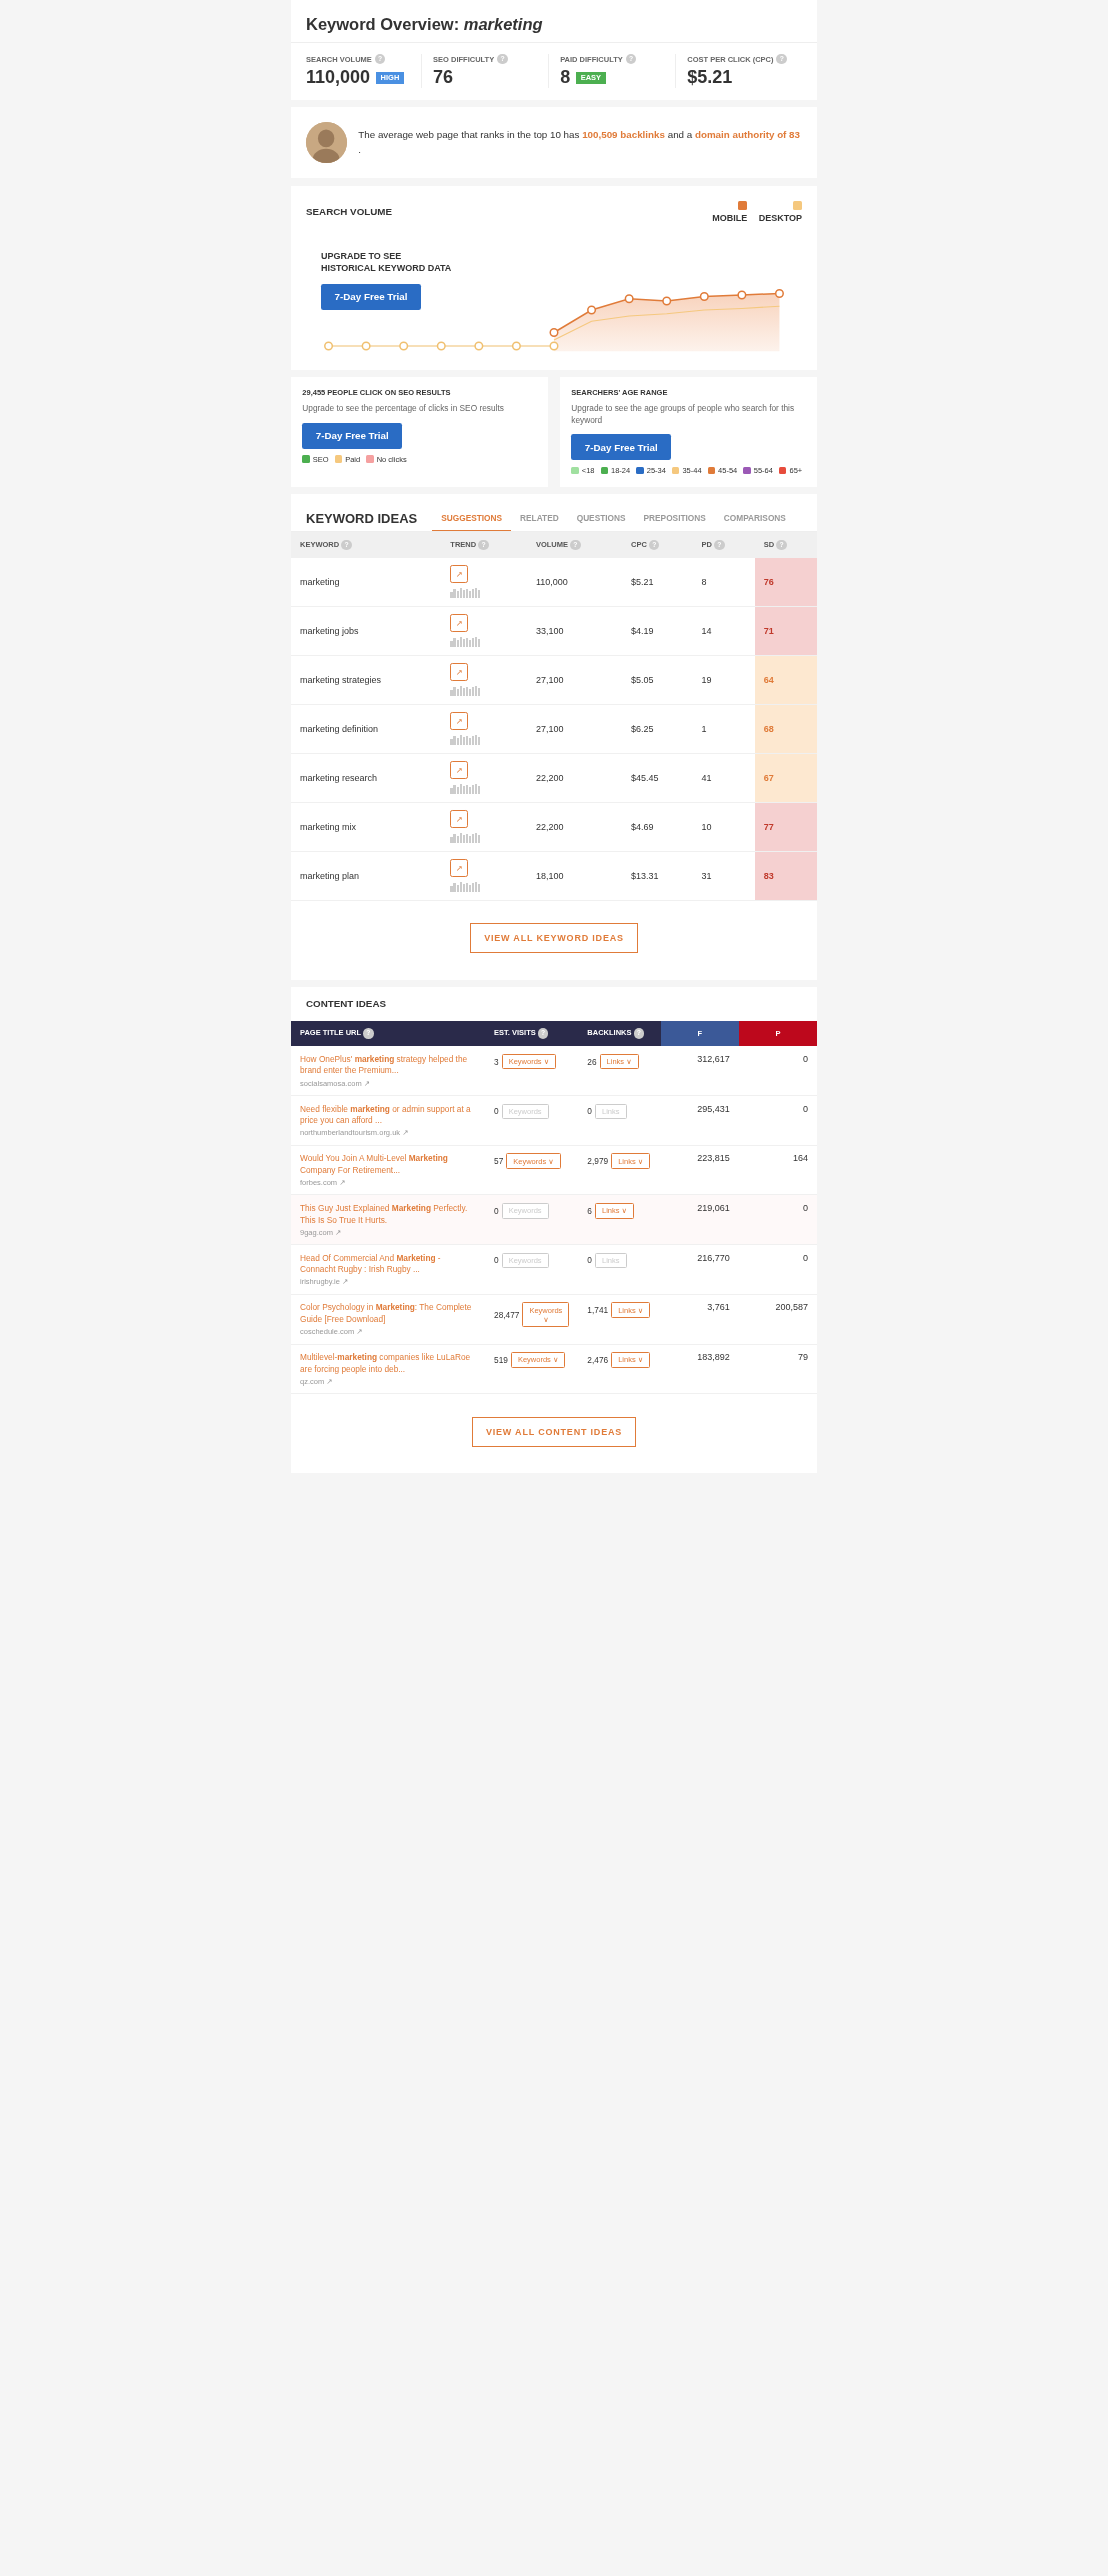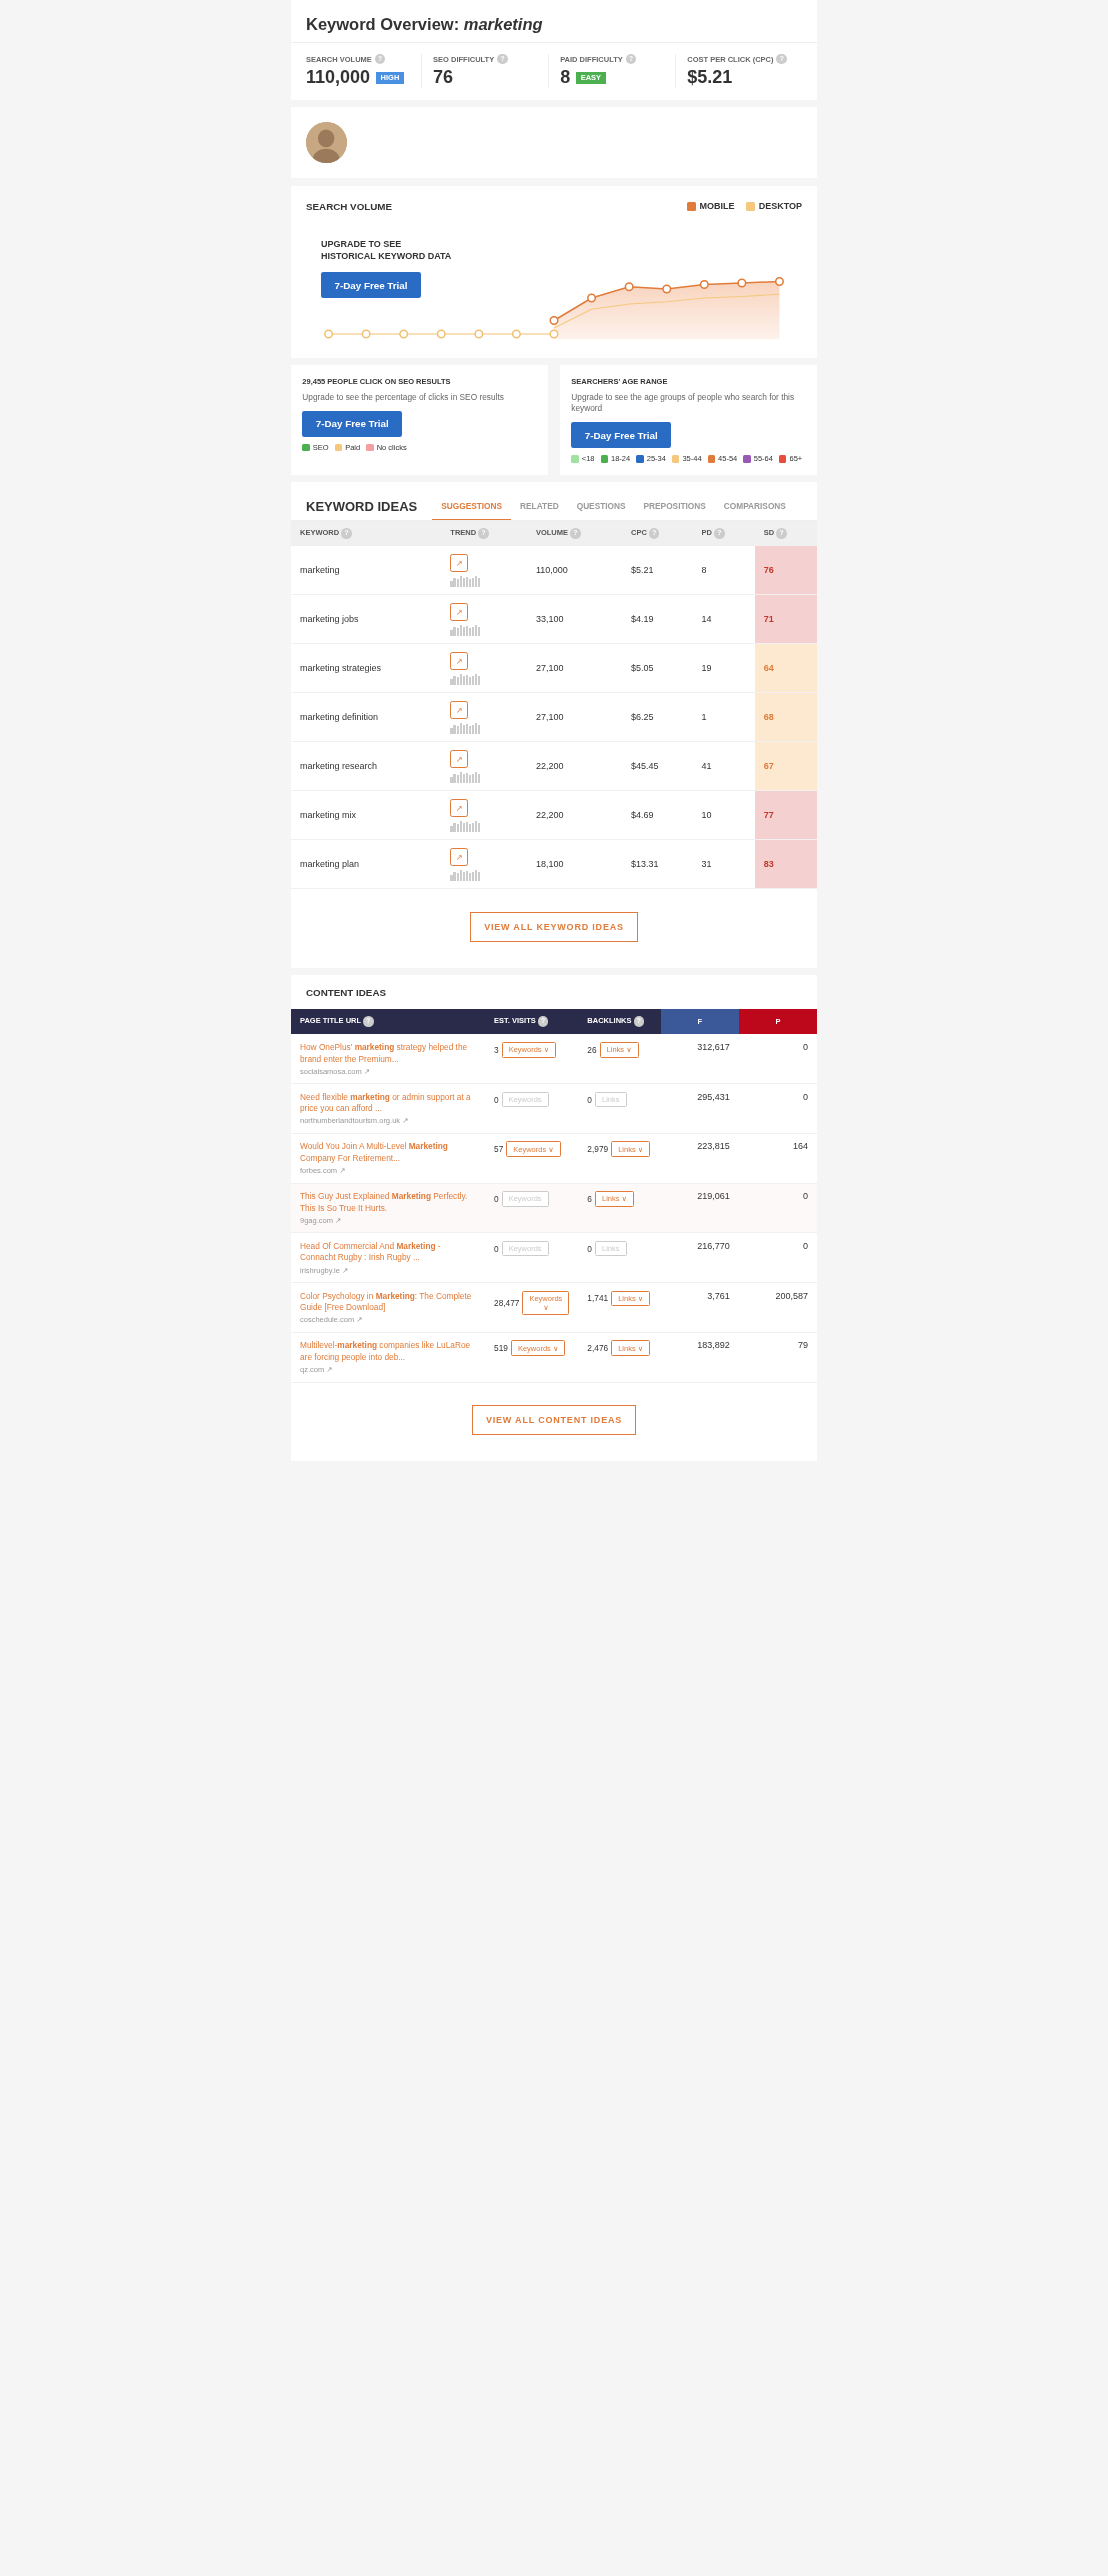--- a/index.html
+++ b/index.html
@@ -24,21 +24,21 @@
     
     .authority-box { background: #fff; margin: 7.5px 0; padding: 15px; display: flex; align-items: center; gap: 11.3px; }
     .avatar { width: 41px; height: 41px; border-radius: 50%; background: #c8a882; overflow: hidden; flex-shrink: 0; }
     .authority-text { font-size: 9.8px; line-height: 1.5; color: #333; }
     .link-orange { color: #e07b39; font-weight: bold; text-decoration: none; }
     
     
     .section { background: #fff; margin: 7.5px 0; padding: 15px; }
     .section-title { font-size: 9.8px; font-weight: bold; text-transform: uppercase; margin-bottom: 11.3px; display: flex; justify-content: space-between; align-items: center; }
     .legend { display: flex; gap: 11.3px; align-items: center; font-size: 9px; }
-    .legend-item { display: flex; align-items: flex-end; gap: 3.8px; }
+    .legend-item { display: flex; align-items: flex-end; gap: 3.8px; flex-direction: column; }
     .legend-dot { width: 9px; height: 9px; border-radius: 1.5px; }
     
     
     .chart-container { position: relative; height: 120px; background: #fff; }
     .chart-upgrade { position: absolute; left: 15px; top: 15px; z-index: 2; }
     .chart-upgrade h4 { font-size: 9px; font-weight: bold; text-transform: uppercase; max-width: 135px; line-height: 1.4; margin-bottom: 9px; }
     .btn-trial { background: #2a6cc4; color: #fff; border: none; padding: 7.5px 13.5px; font-size: 9.8px; font-weight: bold; cursor: pointer; border-radius: 2.3px; }
     .chart-svg { width: 100%; height: 120px; }
     
     
@@ -136,20 +136,27 @@
 </div>
 
 <div class="authority-box">
   <div class="avatar">
     <svg width="41" height="41" viewBox="0 0 55 55" xmlns="http://www.w3.org/2000/svg">
       <rect width="55" height="55" fill="#c8a882"></rect>
       <ellipse cx="27" cy="22" rx="11" ry="12" fill="#9a7a5a"></ellipse>
       <ellipse cx="27" cy="50" rx="18" ry="14" fill="#9a7a5a"></ellipse>
     </svg>
   </div>
+  <div class="authority-text">
+    <span>The average web page that ranks in the top 10 has </span>
+    <a class="link-orange">100,509 backlinks</a>
+    <span> and a </span>
+    <a class="link-orange">domain authority of 83</a>
+    <span>.</span>
+  </div>
 </div>
 
 <div class="section">
   <div class="section-title">
     <span>SEARCH VOLUME</span>
     <div class="legend">
       <div class="legend-item">
         <div class="legend-dot" style="background:#e07b39;"></div>
         <span>mobile</span>
       </div>

